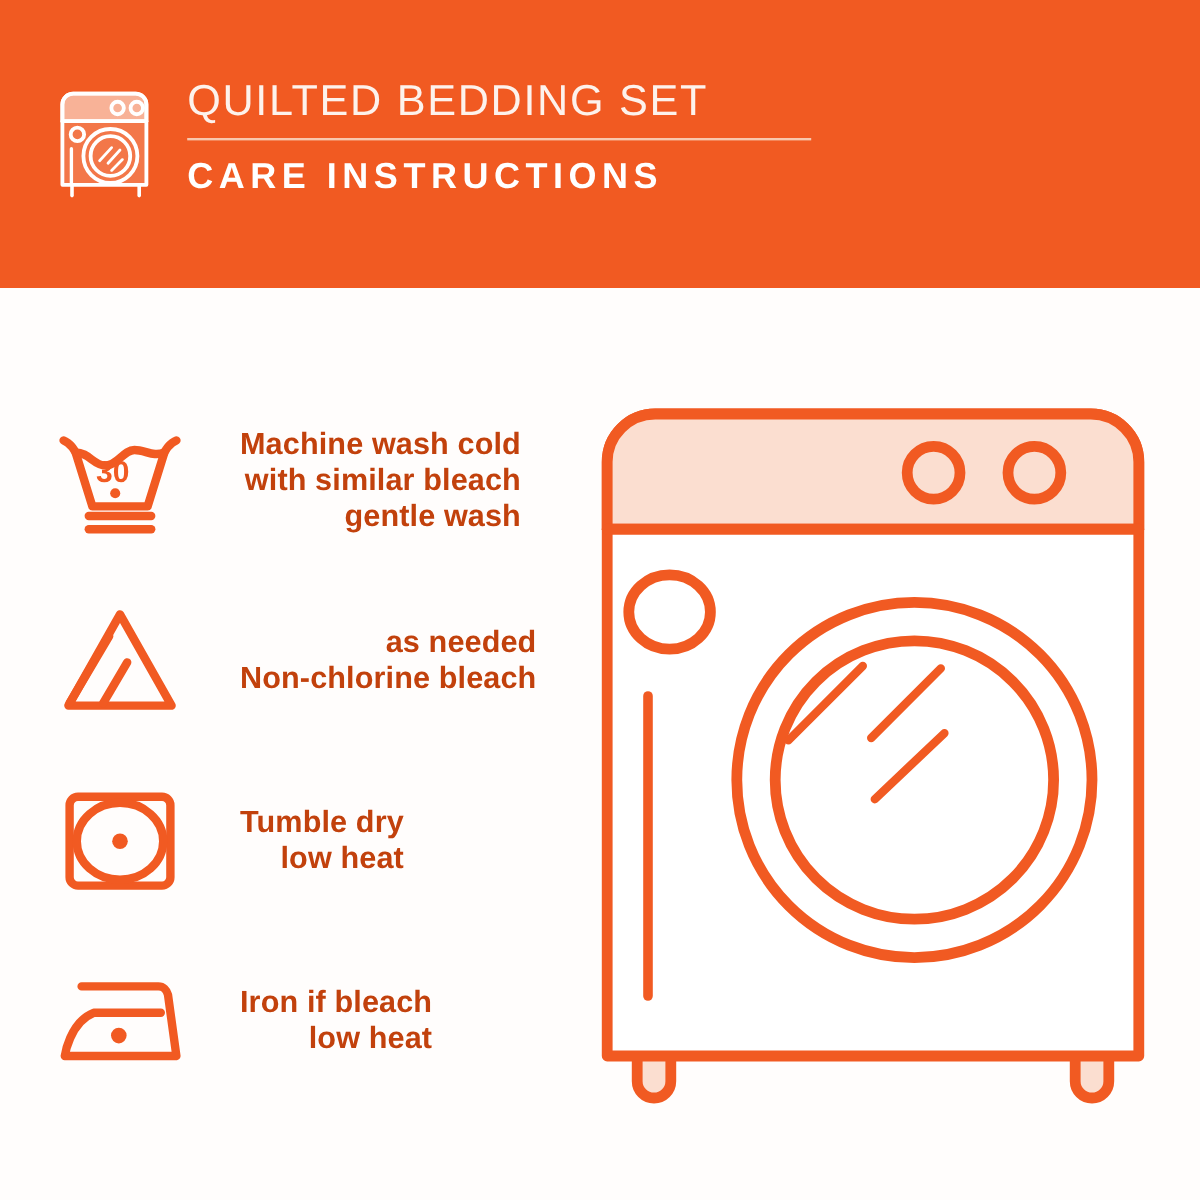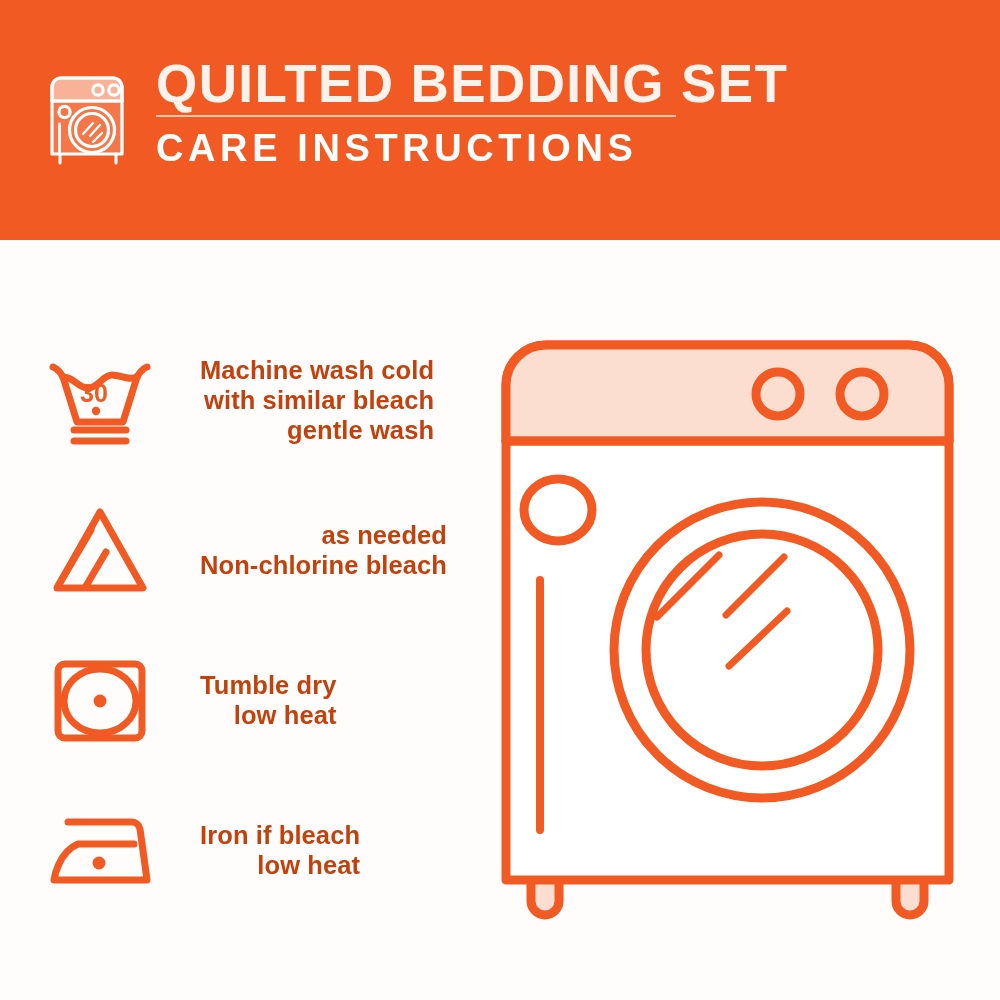--- a/index.html
+++ b/index.html
@@ -43,35 +43,35 @@
     flex: 0 0 auto;
     margin-top: 6px;
   }
   .header-titles {
     margin-left: 28px;
     display: flex;
     flex-direction: column;
   }
   .title-main {
     color: #fdf2ec;
-    font-size: 53px;
+    font-size: 36px;
     line-height: 44px;
     letter-spacing: 1.4px;
-    font-weight: 700;
+    font-weight: 400;
     white-space: nowrap;
   }
   .title-rule {
     height: 1.5px;
     background: #f8c7ae;
     margin: 9px 0 8px 0;
     width: 520px;
   }
   .title-sub {
     color: #ffffff;
-    font-size: 38px;
+    font-size: 30px;
     line-height: 46px;
     letter-spacing: 4.6px;
     font-weight: 700;
     white-space: nowrap;
   }
 
   
   .content {
     position: absolute;
     left: 0;

